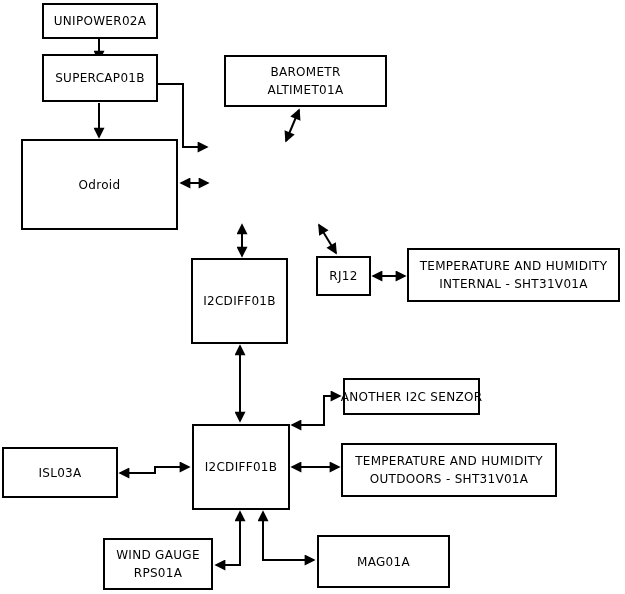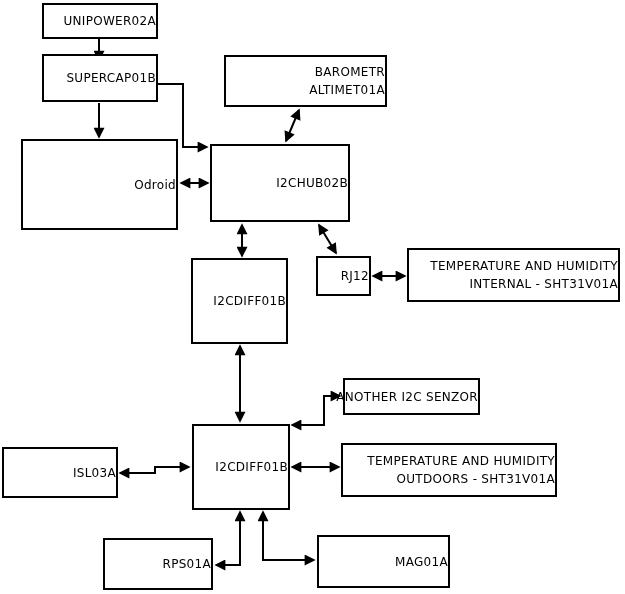--- a/index.html
+++ b/index.html
@@ -17,21 +17,21 @@
     left: 0; top: 0;
     width: 625px; height: 594px;
   }
   .node {
     position: absolute;
     box-sizing: border-box;
     border: 2px solid #000000;
     background: #ffffff;
     display: flex;
     flex-direction: column;
-    align-items: flex-end;
+    align-items: center;
     justify-content: center;
     text-align: center;
     font-size: 12px;
     line-height: 18px;
     letter-spacing: 0.3px;
     white-space: nowrap;
   }
 </style>
 </head>
 <body>
@@ -72,23 +72,20 @@
 
   <div class="node" style="left:21px; top:139px; width:157px; height:91px">
     <span>Odroid</span>
   </div>
 
   <div class="node" style="left:224px; top:55px; width:163px; height:52px">
     <span>BAROMETR</span>
     <span>ALTIMET01A</span>
   </div>
 
-  <div class="node" style="left:210px; top:144px; width:140px; height:78px">
-    <span>I2CHUB02B</span>
-  </div>
 
   <div class="node" style="left:316px; top:256px; width:55px; height:40px">
     <span>RJ12</span>
   </div>
 
   <div class="node" style="left:407px; top:248px; width:213px; height:54px">
     <span>TEMPERATURE AND HUMIDITY</span>
     <span>INTERNAL - SHT31V01A</span>
   </div>
 
@@ -107,20 +104,21 @@
   <div class="node" style="left:2px; top:447px; width:116px; height:51px">
     <span>ISL03A</span>
   </div>
 
   <div class="node" style="left:341px; top:443px; width:216px; height:54px">
     <span>TEMPERATURE AND HUMIDITY</span>
     <span>OUTDOORS - SHT31V01A</span>
   </div>
 
   <div class="node" style="left:103px; top:538px; width:110px; height:52px">
+    <span>WIND GAUGE</span>
     <span>RPS01A</span>
   </div>
 
   <div class="node" style="left:317px; top:535px; width:133px; height:53px">
     <span>MAG01A</span>
   </div>
 
 </div>
 
 </body></html>

